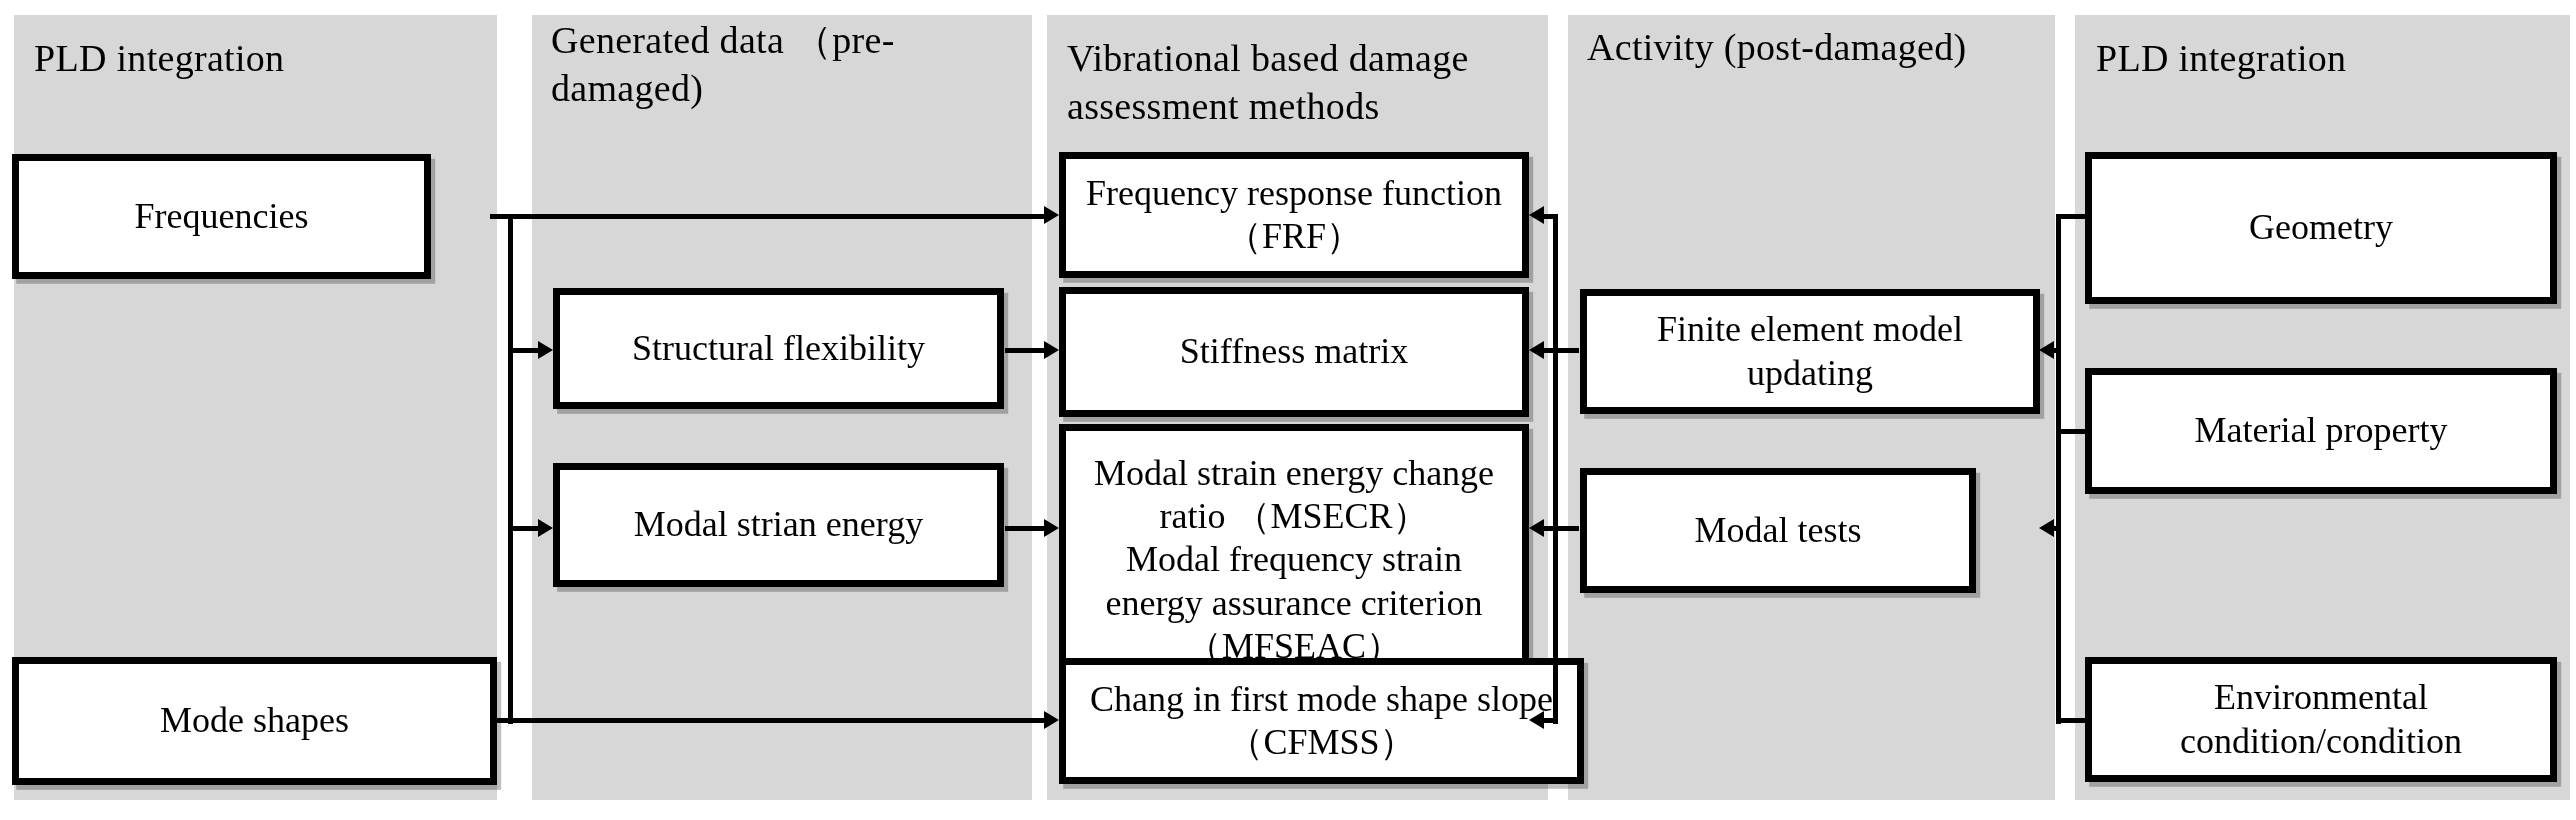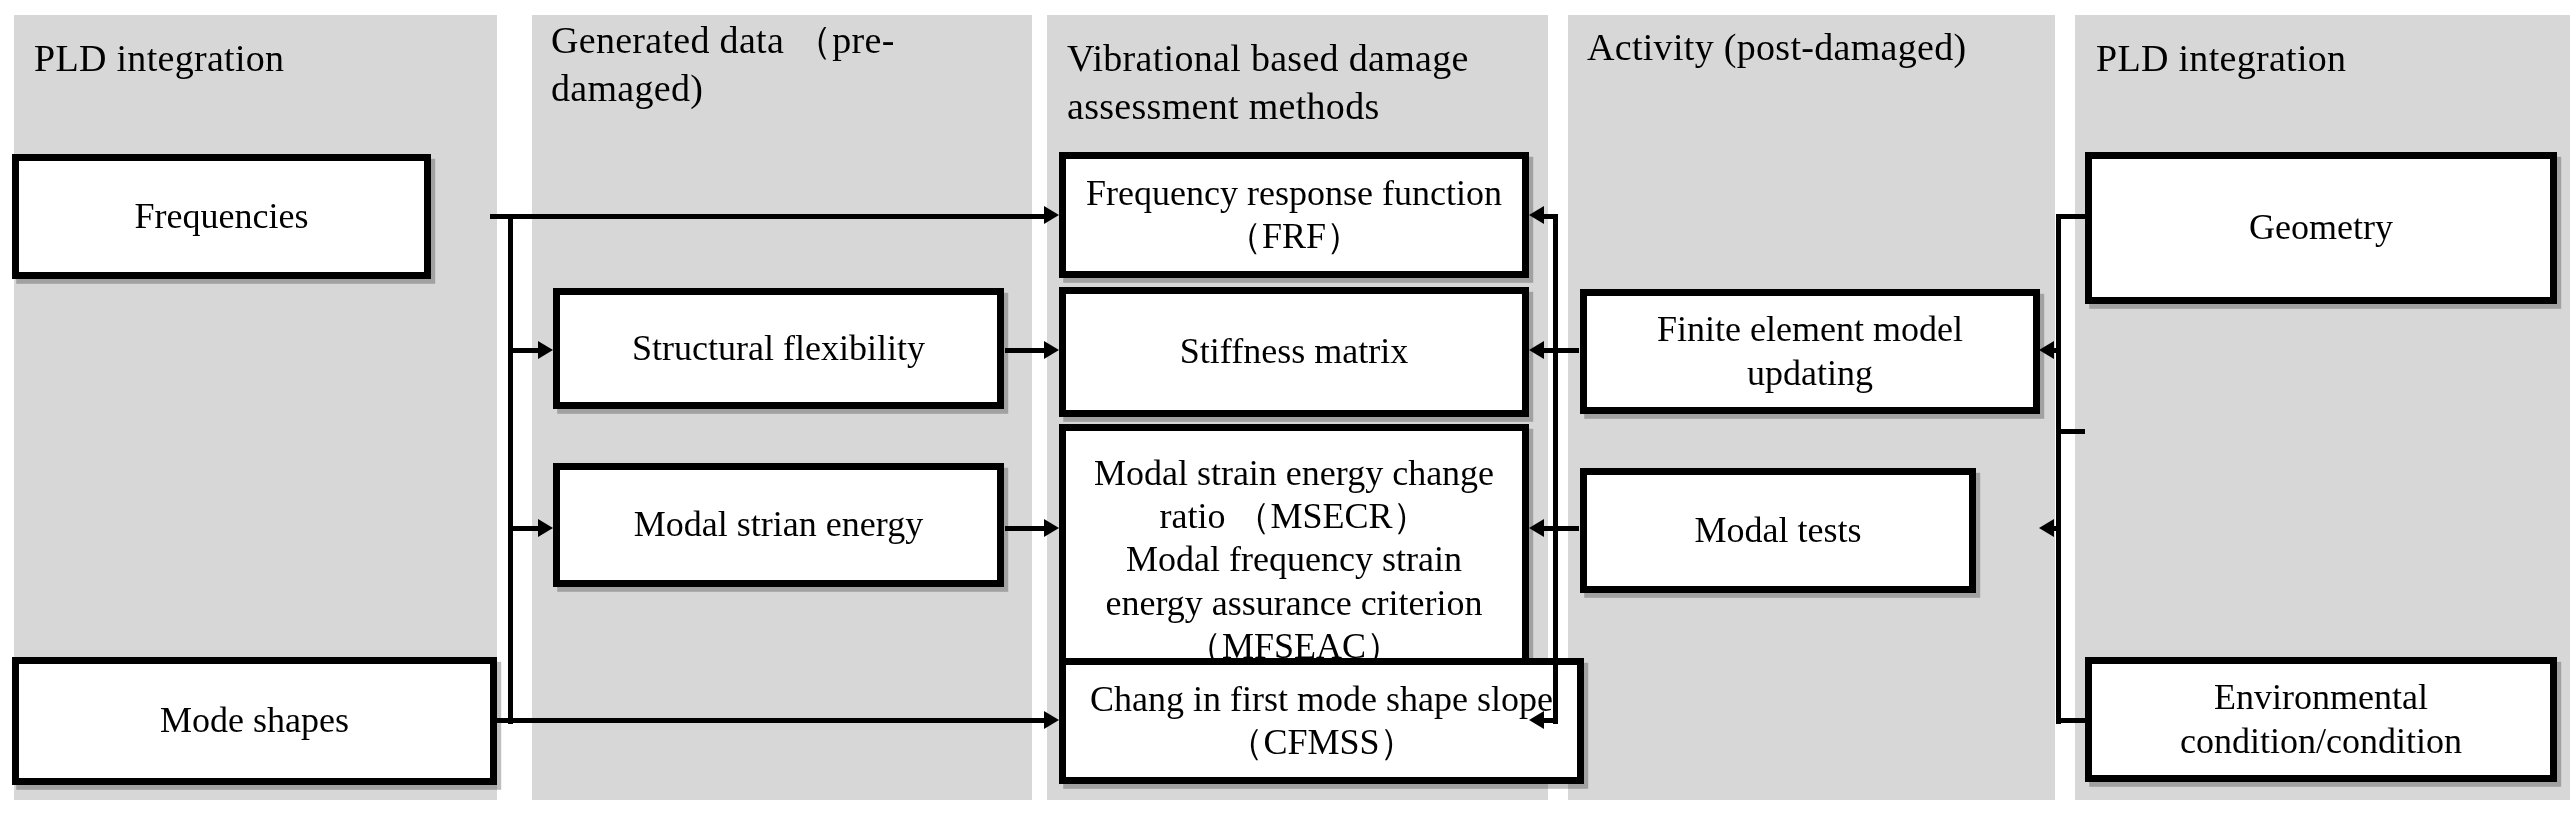--- a/index.html
+++ b/index.html
@@ -94,20 +94,23 @@
   <div class="box" style="left:1580px; top:289px; width:460px; height:125px;">
     <span>Finite element model updating</span>
   </div>
   <div class="box" style="left:1580px; top:468px; width:396px; height:125px;">
     <span>Modal tests</span>
   </div>
 
   <div class="box" style="left:2085px; top:152px; width:472px; height:152px;">
     <span>Geometry</span>
   </div>
+  <div class="box" style="left:2085px; top:368px; width:472px; height:126px;">
+    <span>Material property</span>
+  </div>
   <div class="box" style="left:2085px; top:657px; width:472px; height:125px;">
     <span>Environmental condition/condition</span>
   </div>
 
   <div class="vl" style="left:508px;  top:214px; height:510px;"></div>
   <div class="vl" style="left:1553px; top:214px; height:510px;"></div>
   <div class="vl" style="left:2056px; top:214px; height:510px;"></div>
 
   <div class="hl" style="left:490px;  top:214px; width:557px;"></div>
   <div class="hl" style="left:508px;  top:348px; width:31px;"></div>

